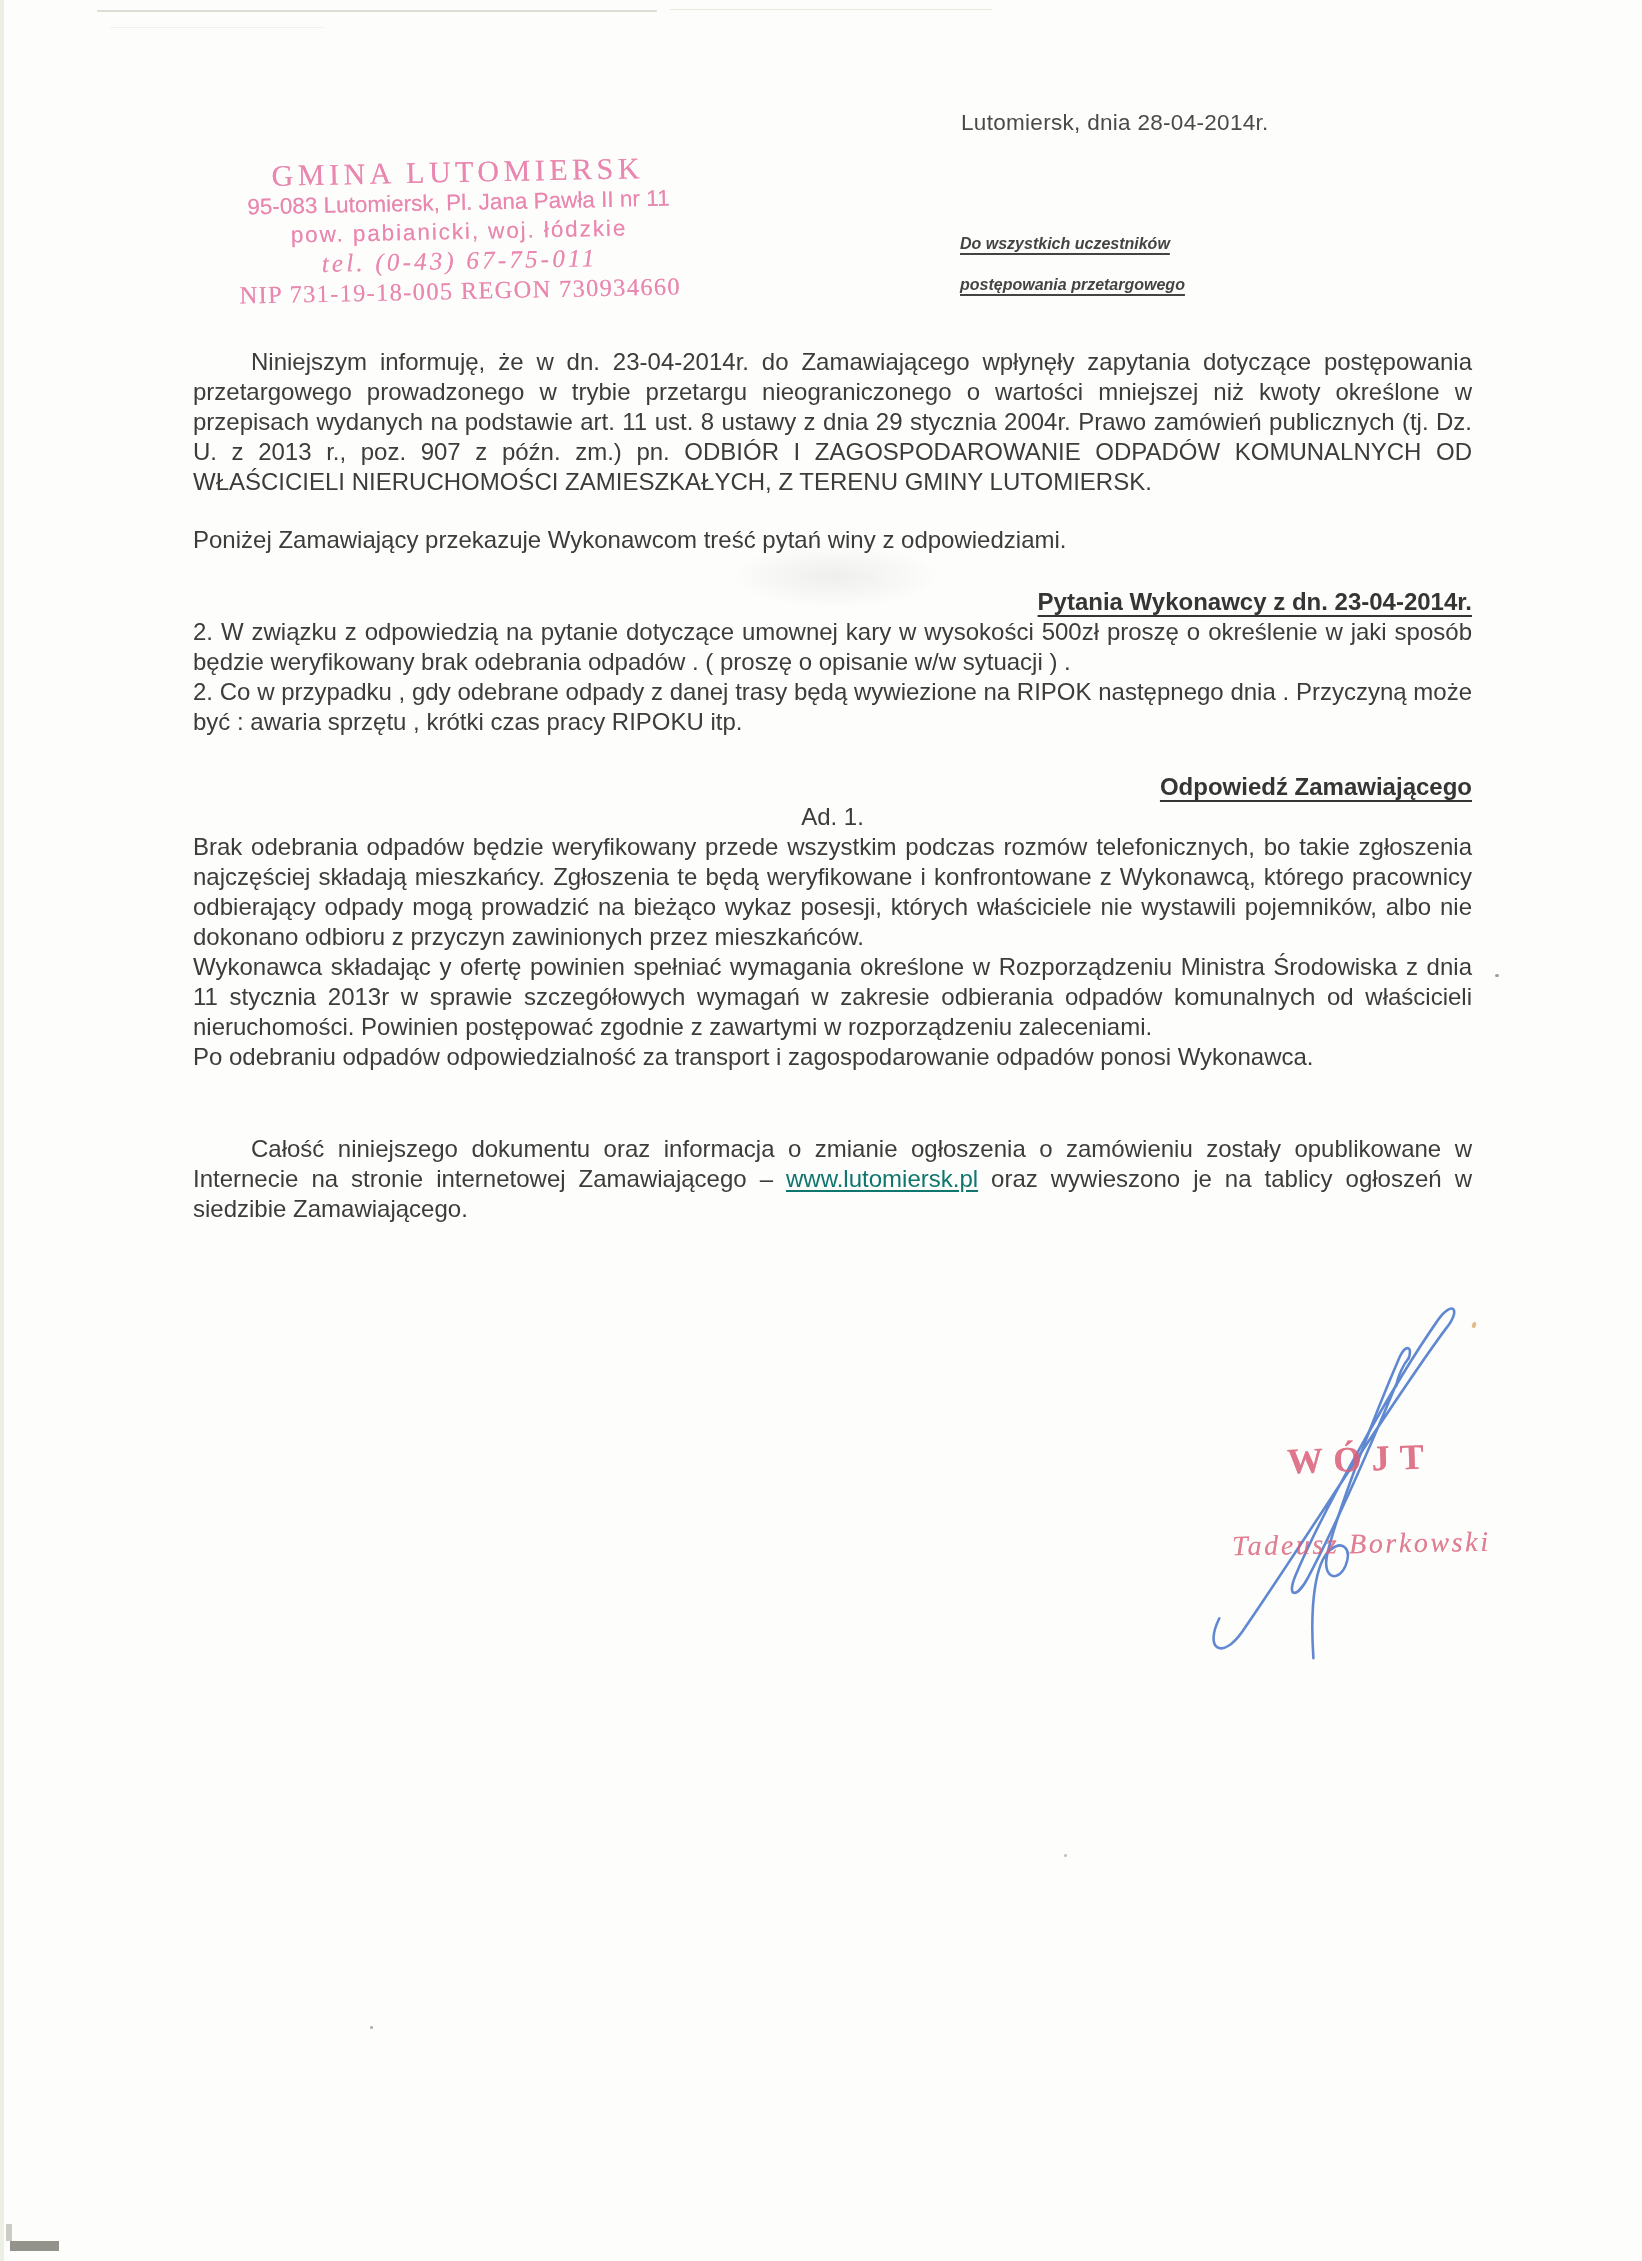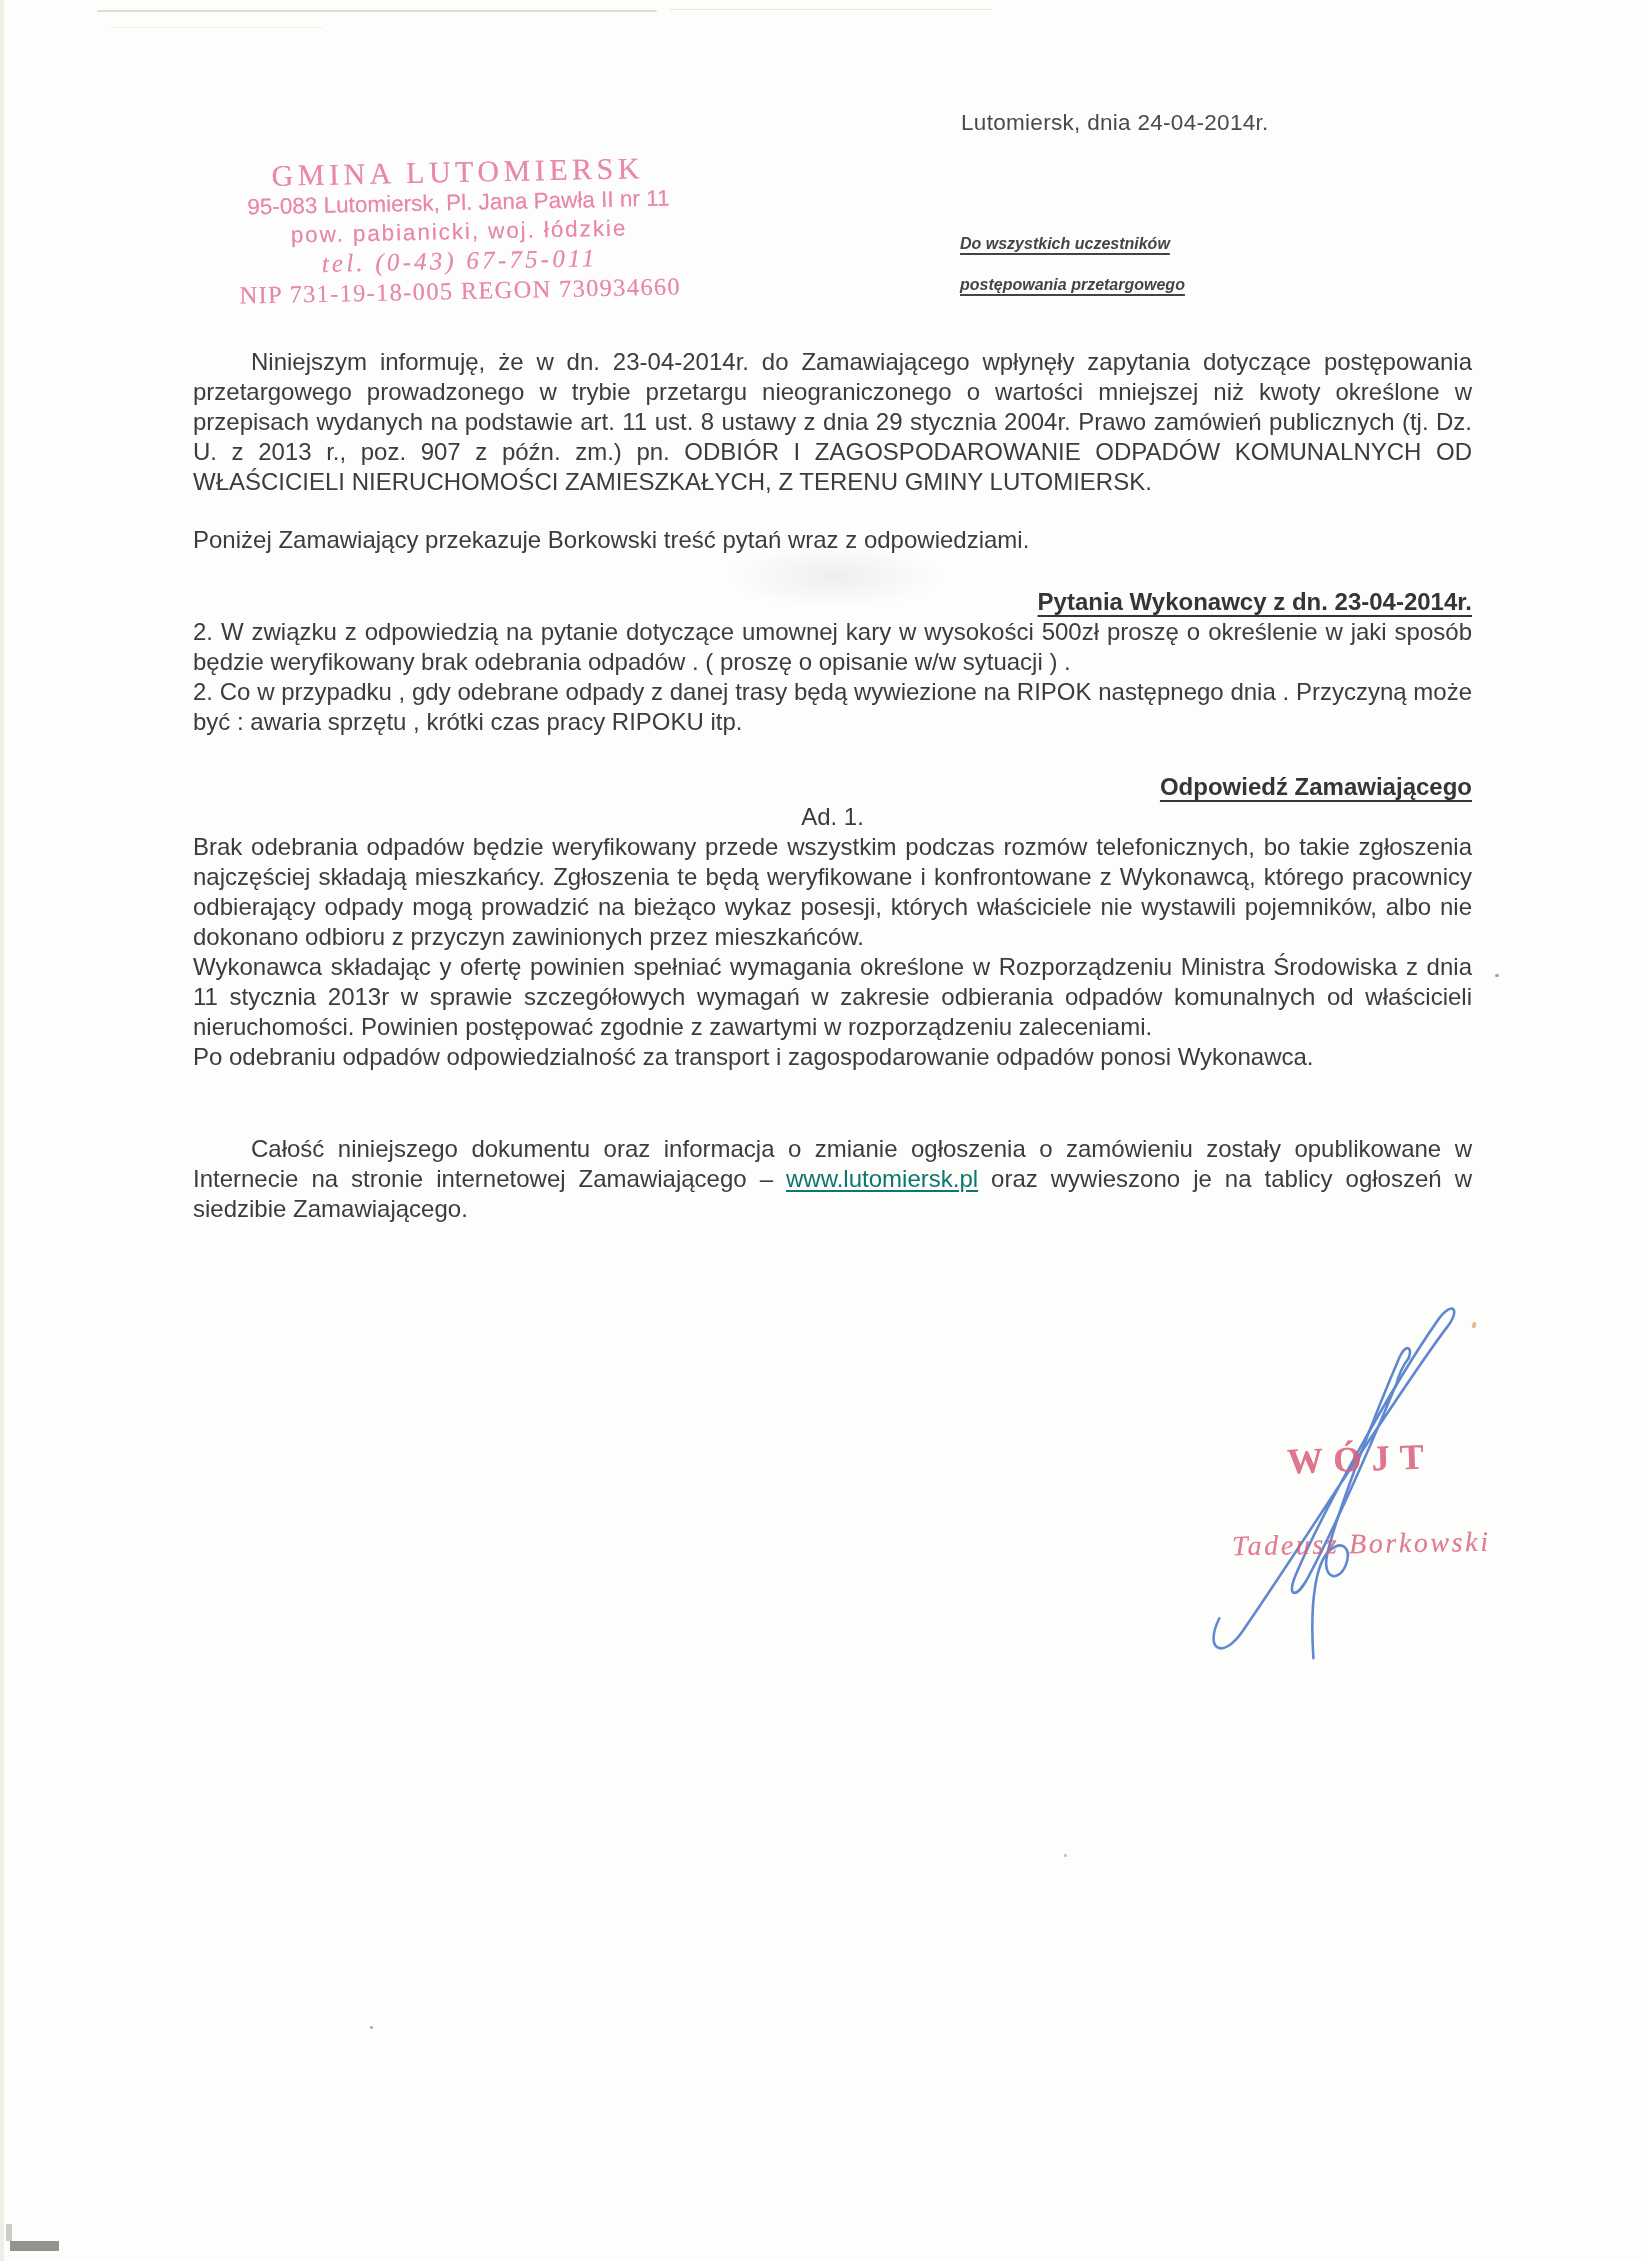--- a/index.html
+++ b/index.html
@@ -106,30 +106,30 @@
   <div class="speck-4"></div>
 
   <div class="sender-stamp">
     <div class="stamp-l1">GMINA LUTOMIERSK</div>
     <div class="stamp-l2">95-083 Lutomiersk, Pl. Jana Pawła II nr 11</div>
     <div class="stamp-l3">pow. pabianicki,  woj. łódzkie</div>
     <div class="stamp-l4">tel. (0-43) 67-75-011</div>
     <div class="stamp-l5">NIP 731-19-18-005   REGON 730934660</div>
   </div>
 
-  <div class="date-line">Lutomiersk, dnia 24-04-2014r.</div>
+  <div class="date-line">Lutomiersk, dnia 28-04-2014r.</div>
 
   <div class="recipient">
     <div class="r-line">Do wszystkich uczestników</div>
     <div class="r-line">postępowania przetargowego</div>
   </div>
 
   <div class="content">
     <p class="p-intro">Niniejszym informuję, że w dn. 23-04-2014r. do Zamawiającego wpłynęły zapytania dotyczące postępowania przetargowego prowadzonego w trybie przetargu nieograniczonego o wartości mniejszej niż kwoty określone w przepisach wydanych na podstawie art. 11 ust. 8 ustawy z dnia 29 stycznia 2004r. Prawo zamówień publicznych (tj. Dz. U. z 2013 r., poz. 907 z późn. zm.) pn. ODBIÓR I ZAGOSPODAROWANIE ODPADÓW KOMUNALNYCH OD WŁAŚCICIELI NIERUCHOMOŚCI ZAMIESZKAŁYCH, Z TERENU GMINY LUTOMIERSK.</p>
-    <p class="p-handover">Poniżej Zamawiający przekazuje Borkowski treść pytań wraz z odpowiedziami.</p>
+    <p class="p-handover">Poniżej Zamawiający przekazuje Wykonawcom treść pytań winy z odpowiedziami.</p>
 
     <p class="sec-heading">Pytania Wykonawcy z dn. 23-04-2014r.</p>
     <p>2. W związku z odpowiedzią na pytanie dotyczące umownej kary w wysokości 500zł proszę o określenie w jaki sposób będzie weryfikowany brak odebrania odpadów . ( proszę o opisanie w/w sytuacji ) .</p>
     <p>2. Co w przypadku , gdy odebrane odpady z danej trasy będą wywiezione na RIPOK następnego dnia . Przyczyną może być : awaria sprzętu , krótki czas pracy RIPOKU itp.</p>
 
     <p class="sec-heading answers">Odpowiedź Zamawiającego</p>
     <p class="ad-label">Ad. 1.</p>
     <p>Brak odebrania odpadów będzie weryfikowany przede wszystkim podczas rozmów telefonicznych, bo takie zgłoszenia najczęściej składają mieszkańcy. Zgłoszenia te będą weryfikowane i konfrontowane z Wykonawcą, którego pracownicy odbierający odpady mogą prowadzić na bieżąco wykaz posesji, których właściciele nie wystawili pojemników, albo nie dokonano odbioru z przyczyn zawinionych przez mieszkańców.</p>
 
     <p>Wykonawca składając y ofertę powinien spełniać wymagania określone w Rozporządzeniu Ministra Środowiska z dnia 11 stycznia 2013r w sprawie szczegółowych wymagań w zakresie odbierania odpadów komunalnych od właścicieli nieruchomości. Powinien postępować zgodnie z zawartymi w rozporządzeniu zaleceniami.</p>

